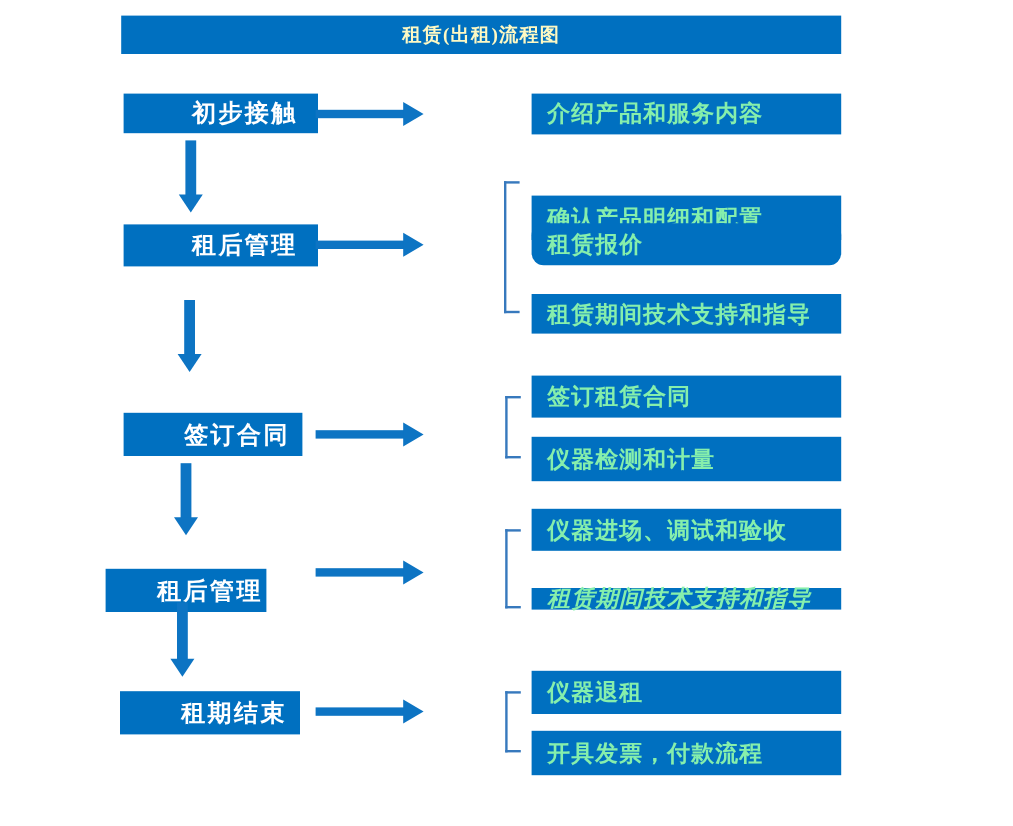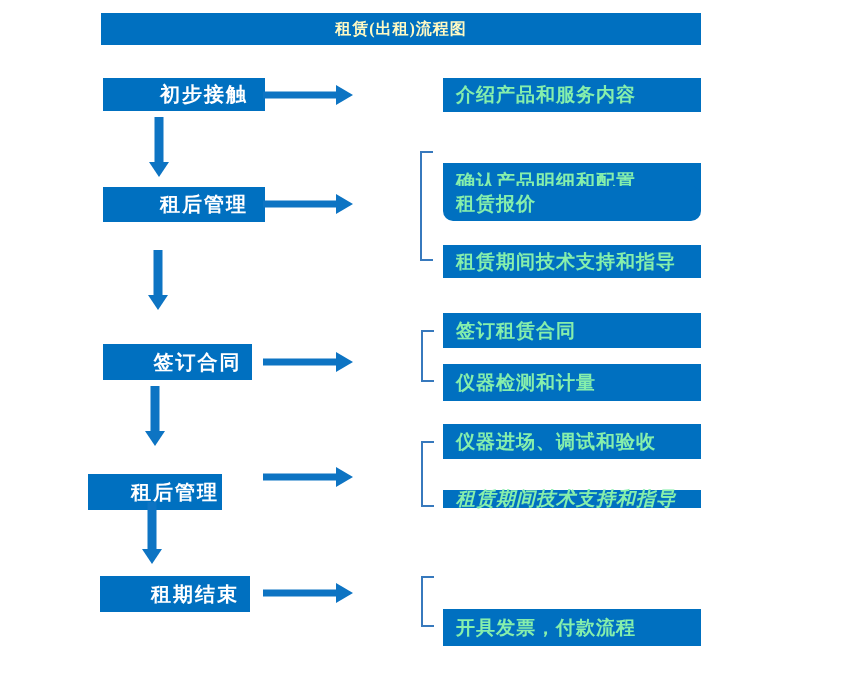--- a/index.html
+++ b/index.html
@@ -125,15 +125,16 @@
   <div class="rbox" style="top:135px;height:37px;margin-top:28px;">确认产品明细和配置</div>
   <div class="rbox" style="top:186px;height:35px;border-radius:10px;">租赁报价</div>
   <div class="rbox" style="top:245px;height:33px;">租赁期间技术支持和指导</div>
 
   <div class="rbox" style="top:313px;height:35px;">签订租赁合同</div>
   <div class="rbox" style="top:364px;height:37px;">仪器检测和计量</div>
 
   <div class="rbox" style="top:424px;height:35px;">仪器进场、调试和验收</div>
   <div class="rbox" style="top:490px;height:18px;font-style:italic;">租赁期间技术支持和指导</div>
 
+  <div class="rbox" style="top:559px;height:36px;">仪器退租</div>
   <div class="rbox" style="top:609px;height:37px;">开具发票，付款流程</div>
 
 </div>
 
 </body></html>

